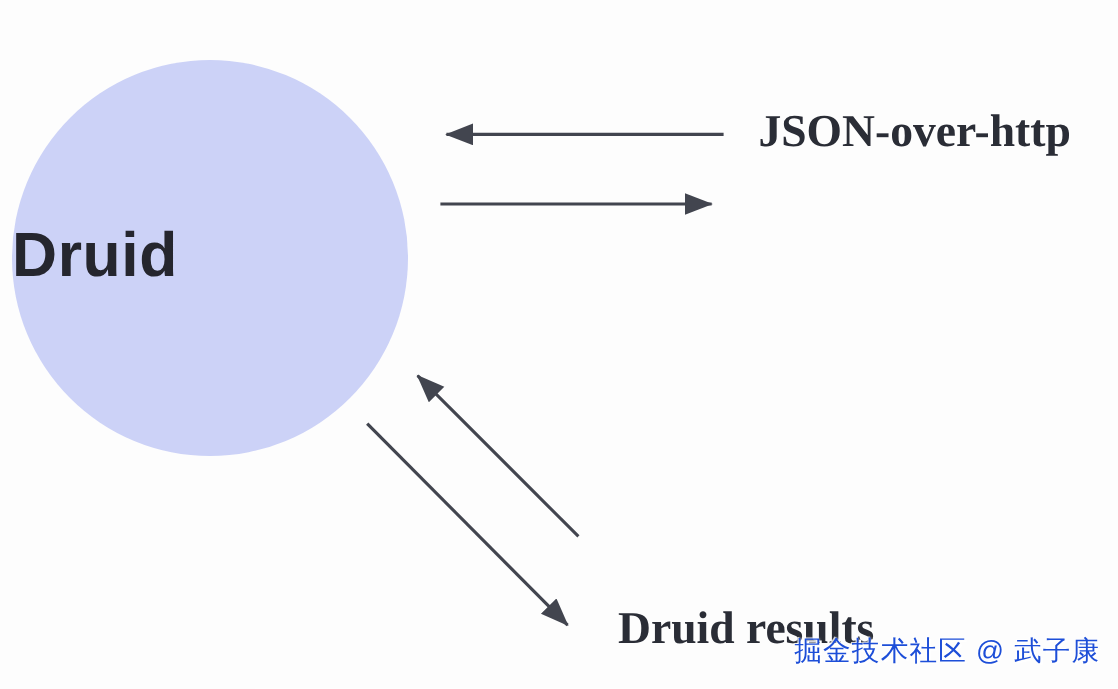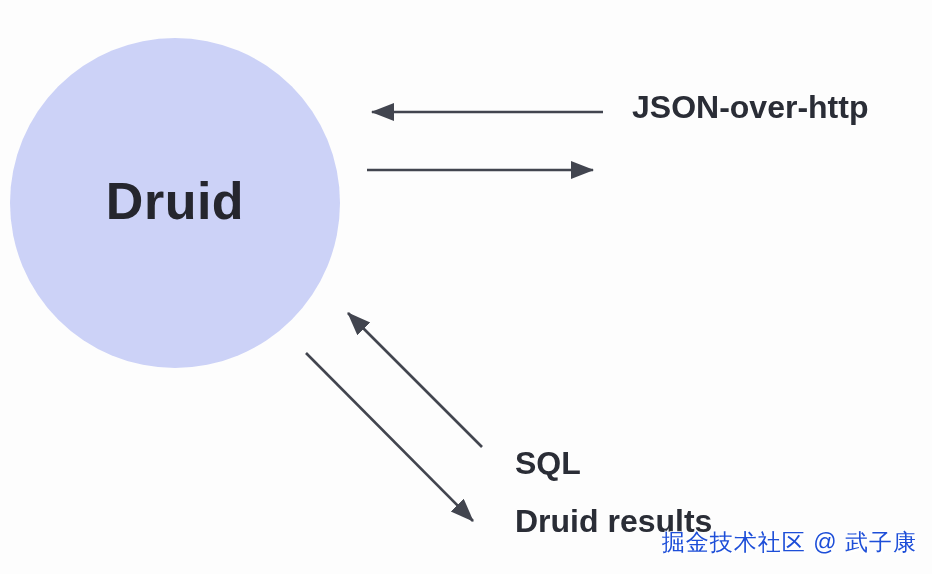--- a/index.html
+++ b/index.html
@@ -11,28 +11,28 @@
   #canvas {
     position: relative;
     width: 932px;
     height: 574px;
     background: var(--background, #fdfdfd);
     overflow: hidden;
   }
   #druid-node {
     position: absolute;
     left: 10px;
-    top: 38px;
+    top: 50px;
     width: 330px;
     height: 330px;
     border-radius: 50%;
     background: var(--node-fill, #ccd2f7);
     display: flex;
     align-items: center;
-    justify-content: center;
+    justify-content: flex-start;
   }
   #druid-node .node-label {
     font-size: 52px;
     font-weight: 600;
     letter-spacing: 0.5px;
     color: var(--node-text, #25262e);
     transform: translateY(-2px);
   }
   svg.arrow-layer {
     position: absolute;
@@ -42,25 +42,26 @@
   }
   svg.arrow-layer line {
     stroke: var(--arrow, #42454f);
     stroke-width: 2.6;
   }
   svg.arrow-layer .arrowhead-path {
     fill: var(--arrow, #42454f);
   }
   .edge-label {
     position: absolute;
-    font-size: 32px;
+    font-size: 38px;
     font-weight: 600;
     line-height: 1.15;
     color: var(--label-text, #2a2d36);
     white-space: nowrap;
+    font-family: Liberation Serif, serif;
   }
   #label-json-over-http { left: 632px; top: 89px; }
   #label-json-results   { left: 632px; top: 147px; }
   #label-sql            { left: 515px; top: 445px; }
   #label-text-results   { left: 515px; top: 503px; }
   .watermark-1 {
     position: absolute;
     right: 15px;
     top: 527px;
     font-size: 23px;
@@ -99,20 +100,19 @@
     </defs>
     <line x1="603" y1="112" x2="372" y2="112" marker-end="url(#ah)"></line>
     <line x1="367" y1="170" x2="593" y2="170" marker-end="url(#ah)"></line>
     <line x1="482" y1="447" x2="348" y2="313" marker-end="url(#ah)"></line>
     <line x1="306" y1="353" x2="473" y2="521" marker-end="url(#ah)"></line>
   </svg>
 
   <div class="edge-label" id="label-json-over-http">JSON-over-http</div>
 
 
-  <div class="edge-label" id="label-sql">SQL</div>
 
   <div class="edge-label" id="label-text-results">Druid results</div>
 
   <div class="watermark-1">掘金技术社区 @ 武子康</div>
 
 
 </div>
 
 </body></html>

